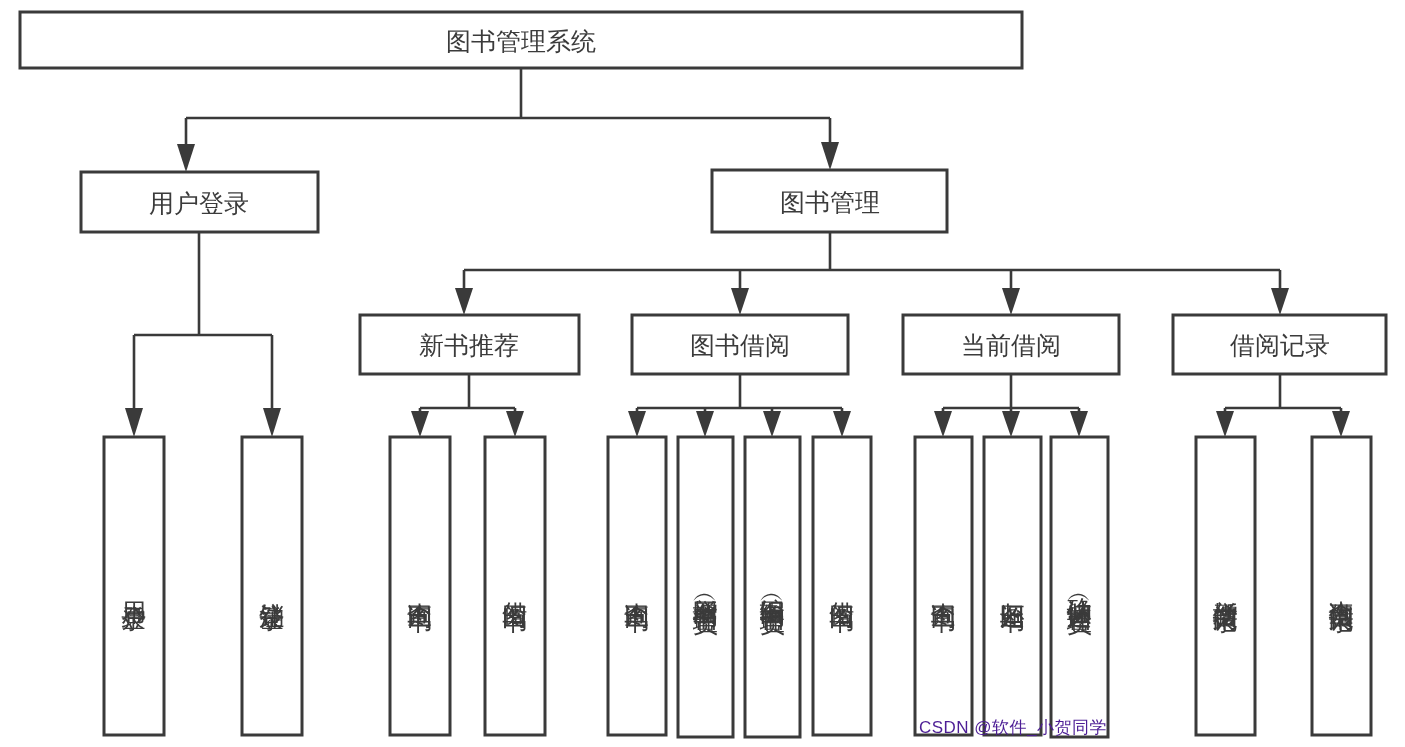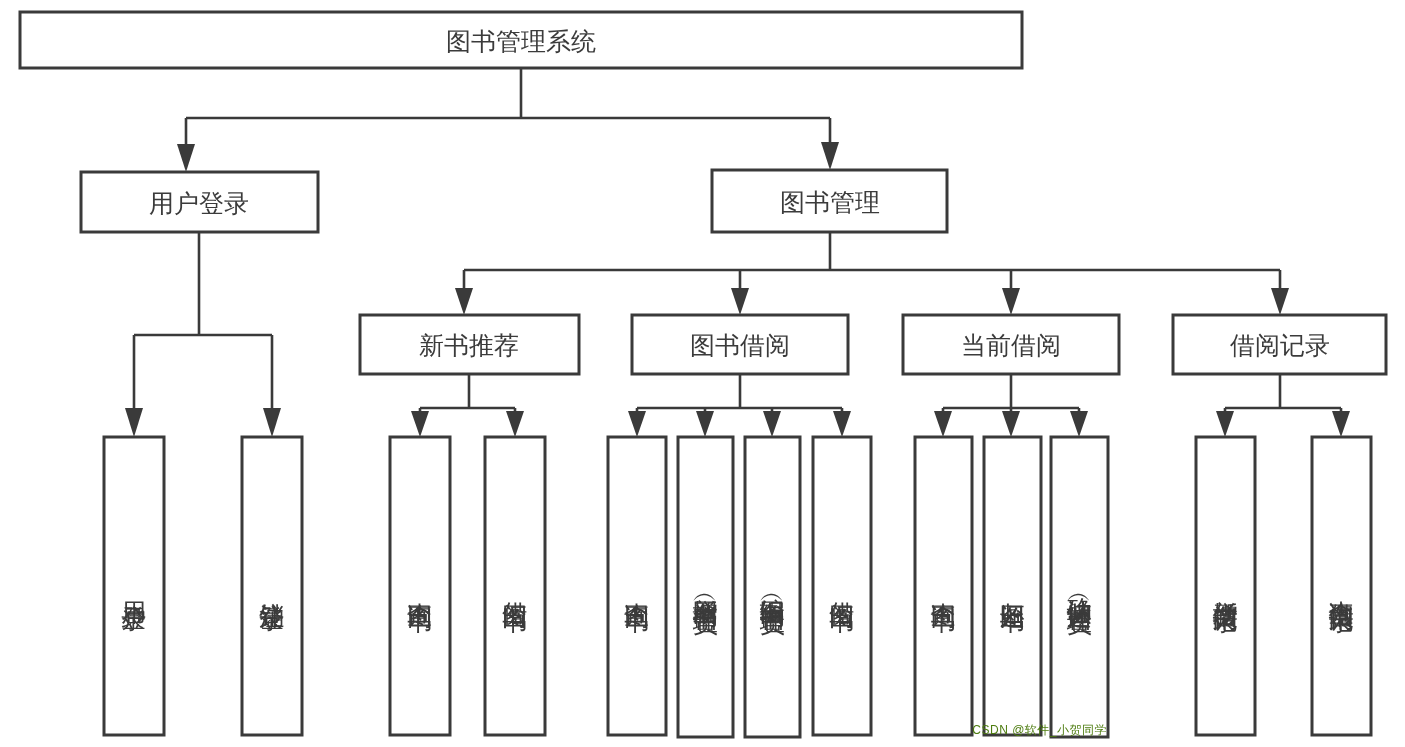--- a/index.html
+++ b/index.html
@@ -63,22 +63,22 @@
     line-height: 1.05;
     letter-spacing: 2px;
     color: #3b3b3b;
     white-space: nowrap;
   }
   #watermark {
     position: absolute;
     right: 12px;
     bottom: 8px;
     font-family: "Liberation Sans", "DejaVu Sans", sans-serif;
-    font-size: 12px;
-    color: #4d7c0f;
+    font-size: 17px;
+    color: #4c1d95;
     letter-spacing: 0.5px;
     white-space: nowrap;
   }
 </style>
 </head>
 <body>
 
 <div id="diagram-root">
 
   <svg id="flow" viewBox="0 0 1405 747">

